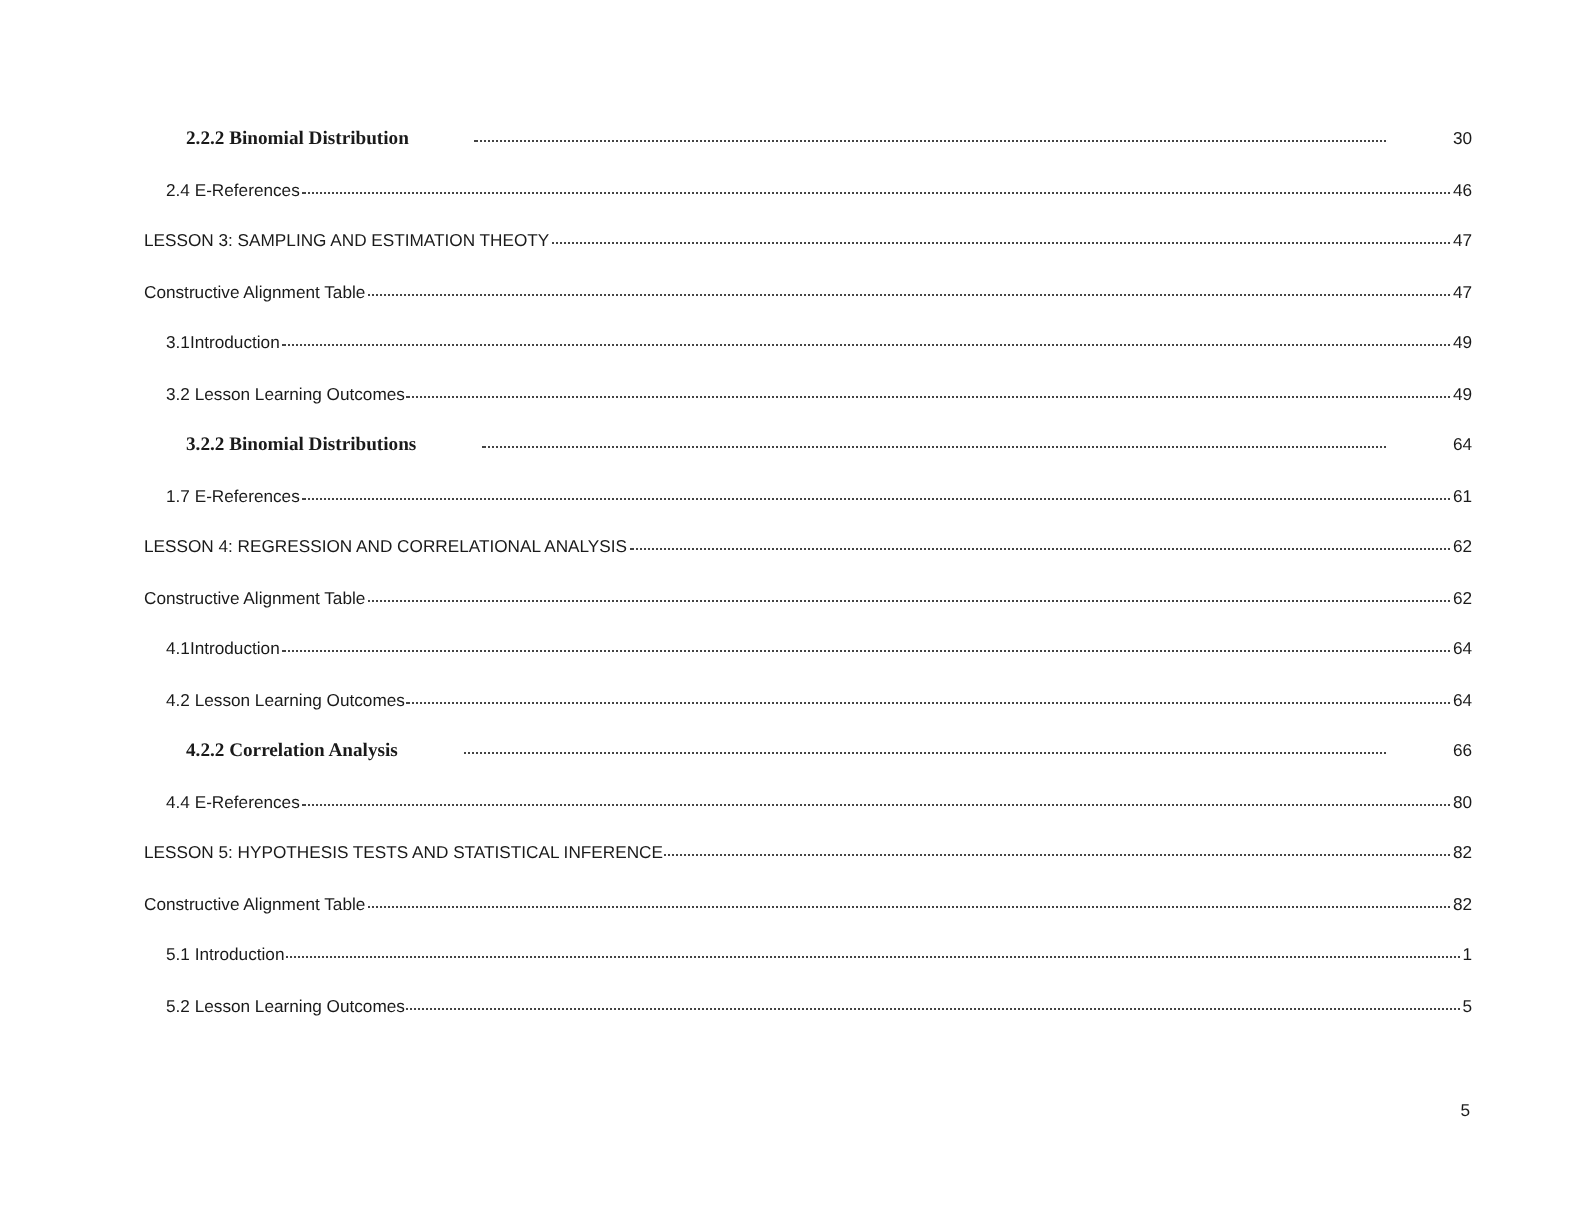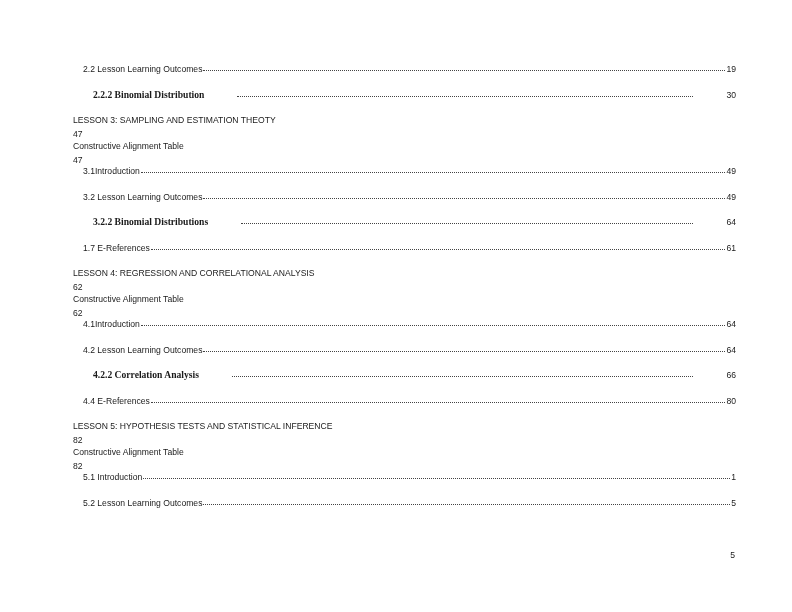--- a/index.html
+++ b/index.html
@@ -28,21 +28,21 @@
       width: 664px;
     }
     .toc-row {
       display: flex;
       align-items: baseline;
       height: 25.5px;
       font-size: 8.6px;
       line-height: 14px;
       white-space: nowrap;
     }
-    .toc-row.level-0 { padding-left: 0; flex-direction: column; }
+    .toc-row.level-0 { padding-left: 0; }
     .toc-row.level-1 { padding-left: 11px; }
     .toc-row.level-2 {
       padding-left: 21px;
       font-family: "Liberation Serif", serif;
       font-weight: bold;
       font-size: 9.6px;
       gap: 32px;
     }
     .toc-title {
       flex: 0 0 auto;
@@ -73,29 +73,29 @@
       top: 550px;
       font-size: 8.6px;
       color: #1a1a1a;
     }
   </style>
 </head>
 <body>
 
 <div class="page">
   <div class="toc" id="toc">
-      <div class="toc-row level-1">
-        <span class="toc-title">2.2 Lesson Learning Outcomes</span>
-        <span class="toc-leader"></span>
-        <span class="toc-page">19</span>
-      </div>
       <div class="toc-row level-2">
         <span class="toc-title">2.2.2 Binomial Distribution</span>
         <span class="toc-leader"></span>
         <span class="toc-page">30</span>
+      </div>
+      <div class="toc-row level-1">
+        <span class="toc-title">2.4 E-References</span>
+        <span class="toc-leader"></span>
+        <span class="toc-page">46</span>
       </div>
       <div class="toc-row level-0">
         <span class="toc-title">LESSON 3: SAMPLING AND ESTIMATION THEOTY</span>
         <span class="toc-leader"></span>
         <span class="toc-page">47</span>
       </div>
       <div class="toc-row level-0">
         <span class="toc-title">Constructive Alignment Table</span>
         <span class="toc-leader"></span>
         <span class="toc-page">47</span>

